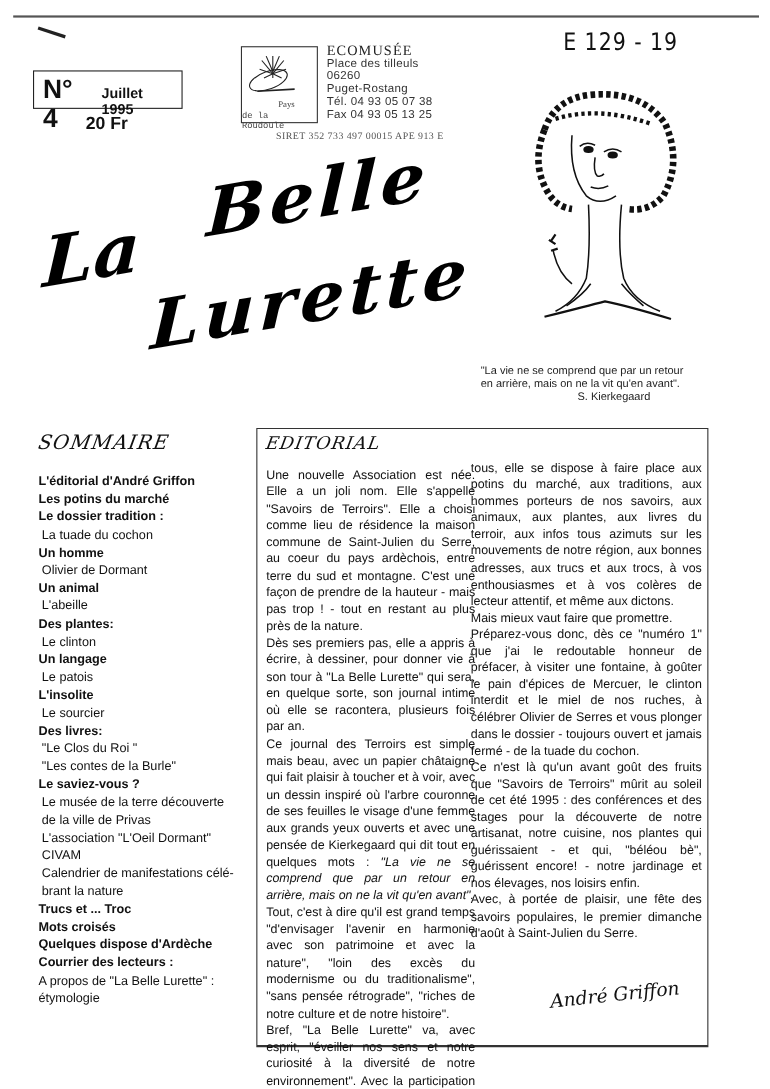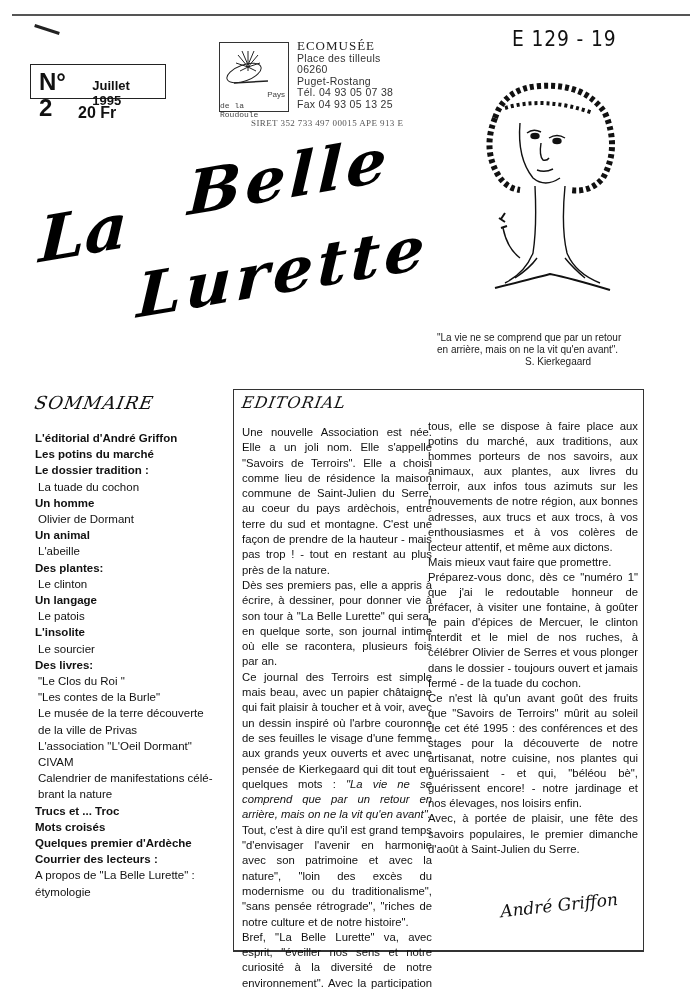--- a/index.html
+++ b/index.html
@@ -9,21 +9,21 @@
     .top-rule { position: absolute; left: 12px; top: 14px; width: 678px; height: 2px; background: #555; }
     .stray-mark { position: absolute; left: 34px; top: 28px; width: 26px; height: 3px; background: #222; transform: rotate(18deg); }
 
     .issue-box { position: absolute; left: 30px; top: 64px; width: 136px; height: 35px; border: 1.5px solid #222; display: flex; align-items: baseline; padding: 4px 8px; gap: 10px; }
     .issue-num { font-weight: bold; font-size: 24px; line-height: 26px; }
     .issue-date { font-weight: bold; font-size: 13px; }
     .price { position: absolute; left: 78px; top: 104px; font-weight: bold; font-size: 16px; }
 
     .eco-logo { position: absolute; left: 219px; top: 42px; width: 70px; height: 70px; border: 1px solid #333; }
     .eco-logo svg { position: absolute; left: 4px; top: 4px; }
-    .eco-pays { position: absolute; right: 3px; top: 47px; font-family: Liberation Sans, sans-serif; font-size: 8px; color: #444; }
+    .eco-pays { position: absolute; right: 20px; top: 47px; font-family: Liberation Serif, serif; font-size: 8px; color: #444; }
     .eco-ronde { position: absolute; right: 3px; top: 58px; font-family: Liberation Mono, monospace; font-size: 8px; color: #444; }
     .eco-text { position: absolute; left: 297px; top: 40px; font-size: 10.5px; line-height: 11.5px; color: #333; letter-spacing: 0.3px; }
     .eco-name { font-family: "Liberation Serif", serif; font-size: 13px; letter-spacing: 1px; color: #222; margin-bottom: 1px; }
     .eco-siret { position: absolute; left: 219px; top: 118px; font-family: "Liberation Serif", serif; font-size: 9px; color: #555; letter-spacing: 0.4px; margin-left: 32px; }
 
     .archive-code { position: absolute; left: 512px; top: 26px; font-family: "DejaVu Sans", sans-serif; font-size: 22px; letter-spacing: 1px; color: #111; transform: scaleX(0.85); transform-origin: left; }
 
     .masthead { position: absolute; left: 30px; top: 140px; width: 420px; height: 190px; }
     .mh-word { position: absolute; font-family: "DejaVu Serif", serif; font-style: italic; font-weight: bold; color: #000; transform: skewX(-12deg) rotate(-10deg); }
     .mh-la { left: 10px; top: 55px; font-size: 64px; }
@@ -49,21 +49,21 @@
     .ed-col .it { font-style: italic; }
     .signature { position: absolute; left: 266px; top: 505px; font-family: "DejaVu Serif", serif; font-style: italic; font-size: 17px; color: #111; transform: rotate(-6deg); }
   </style>
 </head>
 <body>
 
 <div class="top-rule"></div>
 <div class="stray-mark"></div>
 
 <div class="issue-box">
-  <span class="issue-num">N° 2</span>
+  <span class="issue-num">N° 4</span>
   <span class="issue-date">Juillet 1995</span>
 </div>
 <div class="price">20 Fr</div>
 
 <div class="eco-logo">
   <svg width="44" height="44" viewBox="0 0 44 44">
     <g stroke="#222" stroke-width="1" fill="none">
       <line x1="24" y1="4" x2="24" y2="24"></line>
         <line x1="14" y1="8" x2="24" y2="20"></line>
       <line x1="34" y1="8" x2="24" y2="20"></line>
@@ -144,29 +144,30 @@
   <div class="toc-item sub">L'abeille</div>
   <div class="toc-item head">Des plantes:</div>
   <div class="toc-item sub">Le clinton</div>
   <div class="toc-item head">Un langage</div>
   <div class="toc-item sub">Le patois</div>
   <div class="toc-item head">L'insolite</div>
   <div class="toc-item sub">Le sourcier</div>
   <div class="toc-item head">Des livres:</div>
   <div class="toc-item sub">"Le Clos du Roi "</div>
   <div class="toc-item sub">"Les contes de la Burle"</div>
+  <div class="toc-item head">Le saviez-vous ?</div>
   <div class="toc-item sub">Le musée de la terre découverte</div>
   <div class="toc-item sub">de la ville de Privas</div>
   <div class="toc-item sub">L'association "L'Oeil Dormant"</div>
   <div class="toc-item sub">CIVAM</div>
   <div class="toc-item sub">Calendrier de manifestations célé-</div>
   <div class="toc-item sub">brant la nature</div>
   <div class="toc-item head">Trucs et ... Troc</div>
   <div class="toc-item head">Mots croisés</div>
-  <div class="toc-item head">Quelques premier d'Ardèche</div>
+  <div class="toc-item head">Quelques dispose d'Ardèche</div>
   <div class="toc-item head">Courrier des lecteurs :</div>
   <div class="toc-item plain">A propos de "La Belle Lurette" :</div>
   <div class="toc-item plain">étymologie</div>
 </div>
 
 <div class="editorial">
   <div class="ed-title">EDITORIAL</div>
   <div class="ed-col left">
     <p>Une nouvelle Association est née. Elle a un joli nom. Elle s'appelle "Savoirs de Terroirs". Elle a choisi comme lieu de résidence la maison commune de Saint-Julien du Serre, au coeur du pays ardèchois, entre terre du sud et montagne. C'est une façon de prendre de la hauteur - mais pas trop ! - tout en restant au plus près de la nature.</p>
     <p>Dès ses premiers pas, elle a appris à écrire, à dessiner, pour donner vie à son tour à "La Belle Lurette" qui sera, en quelque sorte, son journal intime où elle se racontera, plusieurs fois par an.</p>

